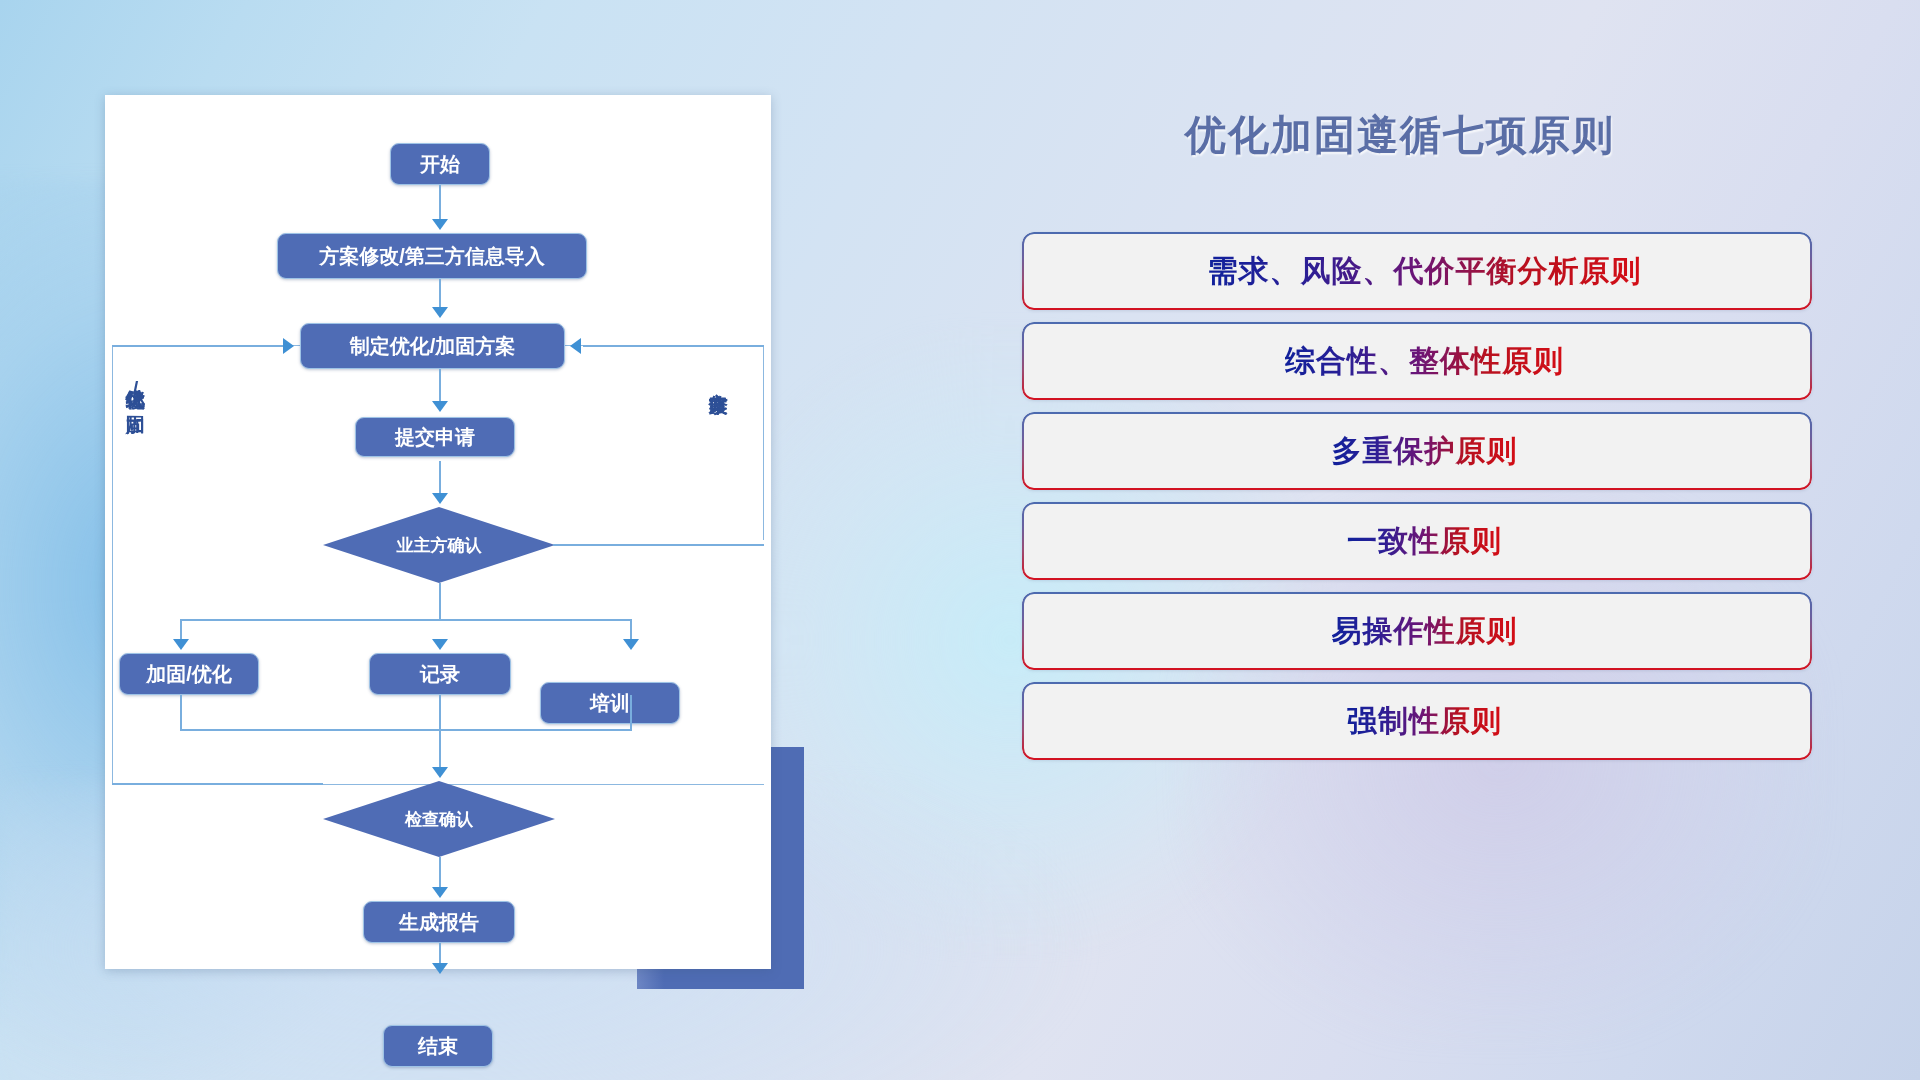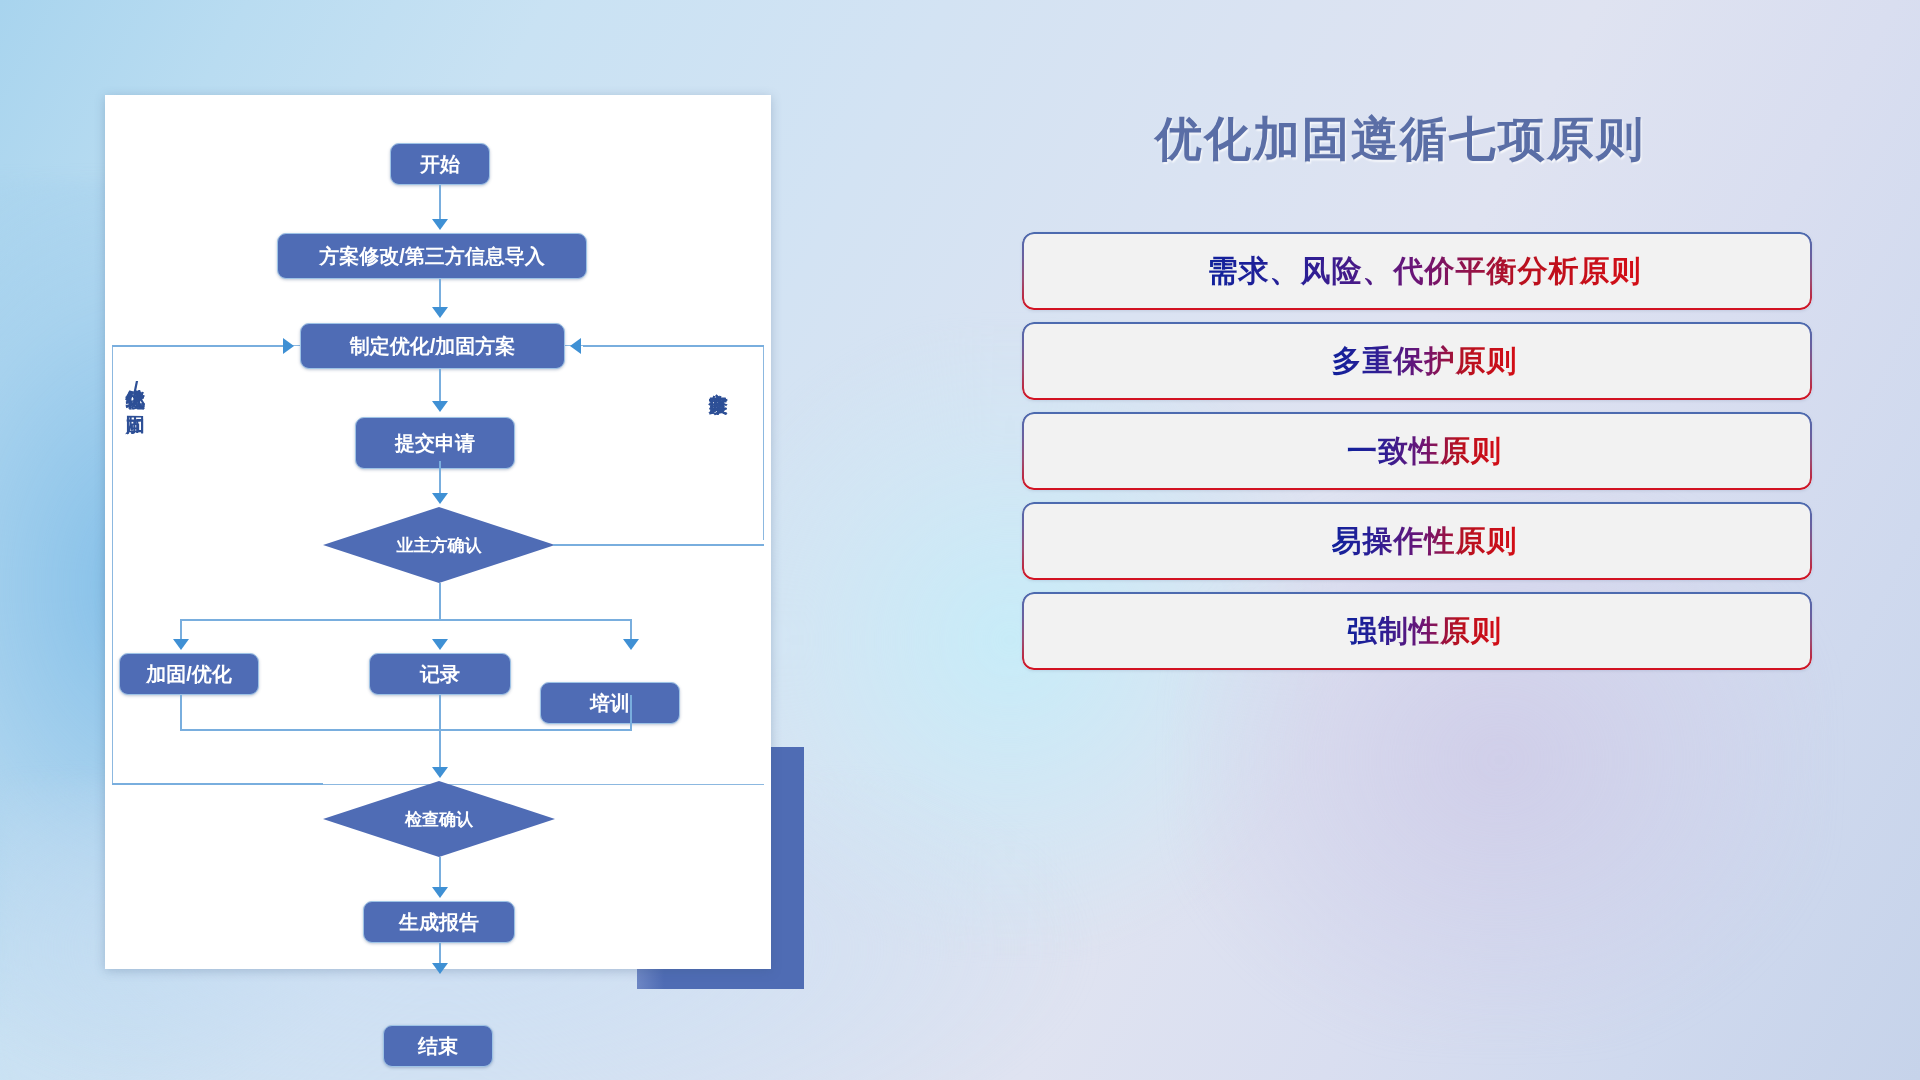--- a/index.html
+++ b/index.html
@@ -110,21 +110,21 @@
   .arw-r{ position:absolute; width:0; height:0;
           border-top:8px solid transparent; border-bottom:8px solid transparent;
           border-left:11px solid #3f90d4; }
 
   
   #right-panel{ position:absolute; left:880px; top:0; width:1040px; height:1080px; }
 
   #deck-title{
     position:absolute; left:0; top:108px; width:1040px;
     text-align:center;
-    font-size:47px; font-weight:700; color:#5a6ea6;
+    font-size:41px; font-weight:700; color:#5a6ea6;
     letter-spacing:2px;
     text-shadow:1px 2px 2px rgba(255,255,255,.85), 0 1px 0 rgba(120,135,175,.35);
   }
 
   #principles{ position:absolute; left:142px; top:232px; width:790px; }
   .pbox{
     position:relative; width:790px; height:78px; margin-bottom:12px;
     border-radius:12px;
     background:#f2f2f2;
     display:flex; align-items:center; justify-content:center;
@@ -180,21 +180,21 @@
 
     <div class="ln hl" style="left:7px; top:250px; width:172px;"></div>
     <div class="arw-r" style="left:178px; top:243px;"></div>
 
     <div class="ln hl" style="left:478px; top:250px; width:181px;"></div>
     <div class="arw-l" style="left:465px; top:243px;"></div>
 
     <div class="ln vl" style="left:334px; top:274px; height:38px;"></div>
     <div class="arw-d" style="left:327px; top:306px;"></div>
 
-    <div class="node" style="left:250px; top:322px; width:160px; height:52px;">提交申请</div>
+    <div class="node" style="left:250px; top:322px; width:160px; height:40px;">提交申请</div>
     <div class="ln vl" style="left:334px; top:366px; height:38px;"></div>
     <div class="arw-d" style="left:327px; top:398px;"></div>
 
     <div class="diamond" style="left:218px; top:412px; width:232px; height:76px;">业主方确认</div>
 
     <div class="ln hl" style="left:448px; top:449px; width:211px;"></div>
 
     <div class="ln vl" style="left:334px; top:488px; height:38px;"></div>
 
     <div class="ln hl" style="left:75px; top:524px; width:452px;"></div>
@@ -232,20 +232,23 @@
 
 <div id="right-panel">
 
   <div id="deck-title">优化加固遵循七项原则</div>
 
   <div id="principles">
     <div class="pbox">
       <span class="ptext">需求、风险、代价平衡分析原则</span>
     </div>
     <div class="pbox">
+      <span class="ptext">综合性、整体性原则</span>
+    </div>
+    <div class="pbox">
       <span class="ptext">多重保护原则</span>
     </div>
     <div class="pbox">
       <span class="ptext">一致性原则</span>
     </div>
     <div class="pbox">
       <span class="ptext">易操作性原则</span>
     </div>
     <div class="pbox">
       <span class="ptext">强制性原则</span>

